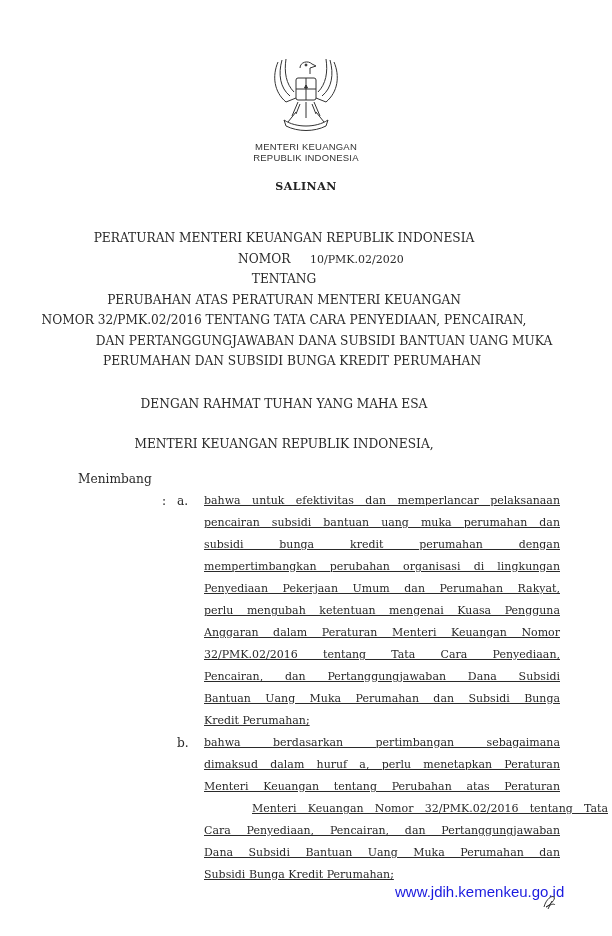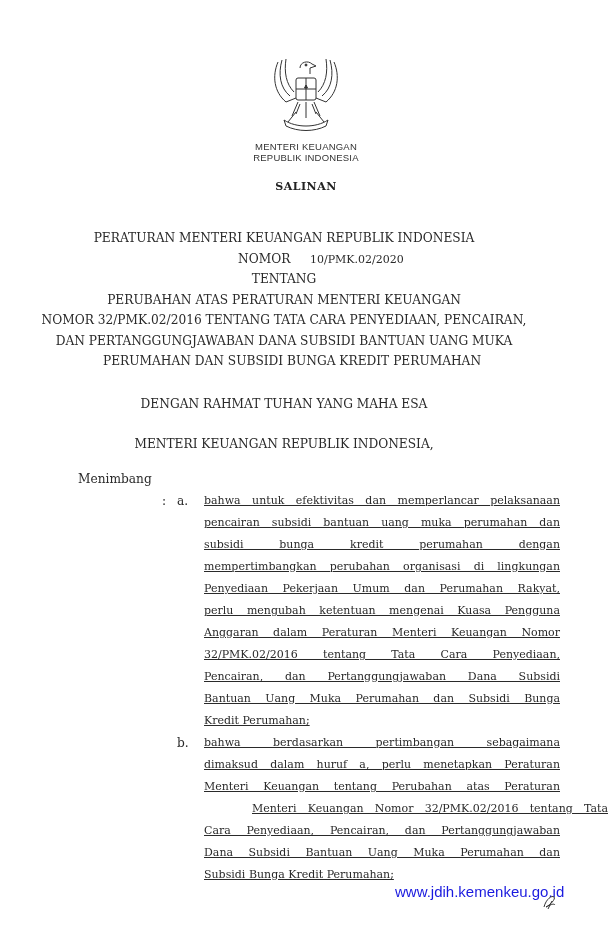--- a/index.html
+++ b/index.html
@@ -57,21 +57,21 @@
 <div class="hdr sans" id="org2">REPUBLIK INDONESIA</div>
 <div class="hdr serif" id="salinan">SALINAN</div>
 
 <div class="title serif" style="top:231px;">PERATURAN MENTERI KEUANGAN REPUBLIK INDONESIA</div>
 <div id="nomor" class="serif">
   <span class="lbl">NOMOR</span><span class="val">10/PMK.02/2020</span>
 </div>
 <div class="title serif" style="top:272px;">TENTANG</div>
 <div class="title serif" style="top:293px;">PERUBAHAN ATAS PERATURAN MENTERI KEUANGAN</div>
 <div class="title serif" style="top:313px;">NOMOR 32/PMK.02/2016 TENTANG TATA CARA PENYEDIAAN, PENCAIRAN,</div>
-<div class="title serif" style="top:334px;">DAN PERTANGGUNGJAWABAN DANA SUBSIDI BANTUAN UANG MUKA</div>
+<div class="title serif" style="top:334px;margin-left:40px;">DAN PERTANGGUNGJAWABAN DANA SUBSIDI BANTUAN UANG MUKA</div>
 <div class="title serif" style="top:354px;padding-left:8px;">PERUMAHAN DAN SUBSIDI BUNGA KREDIT PERUMAHAN</div>
 
 <div class="title serif" style="top:397px;">DENGAN RAHMAT TUHAN YANG MAHA ESA</div>
 <div class="title serif" style="top:437px;">MENTERI KEUANGAN REPUBLIK INDONESIA,</div>
 
 <div id="menimbang" class="serif">Menimbang</div>
 <div id="colon" class="serif">:</div>
 
 <div class="letter serif" style="top:494px;">a.</div>
 <div class="body-line serif" style="top:494px;">bahwa untuk efektivitas dan memperlancar pelaksanaan</div>

